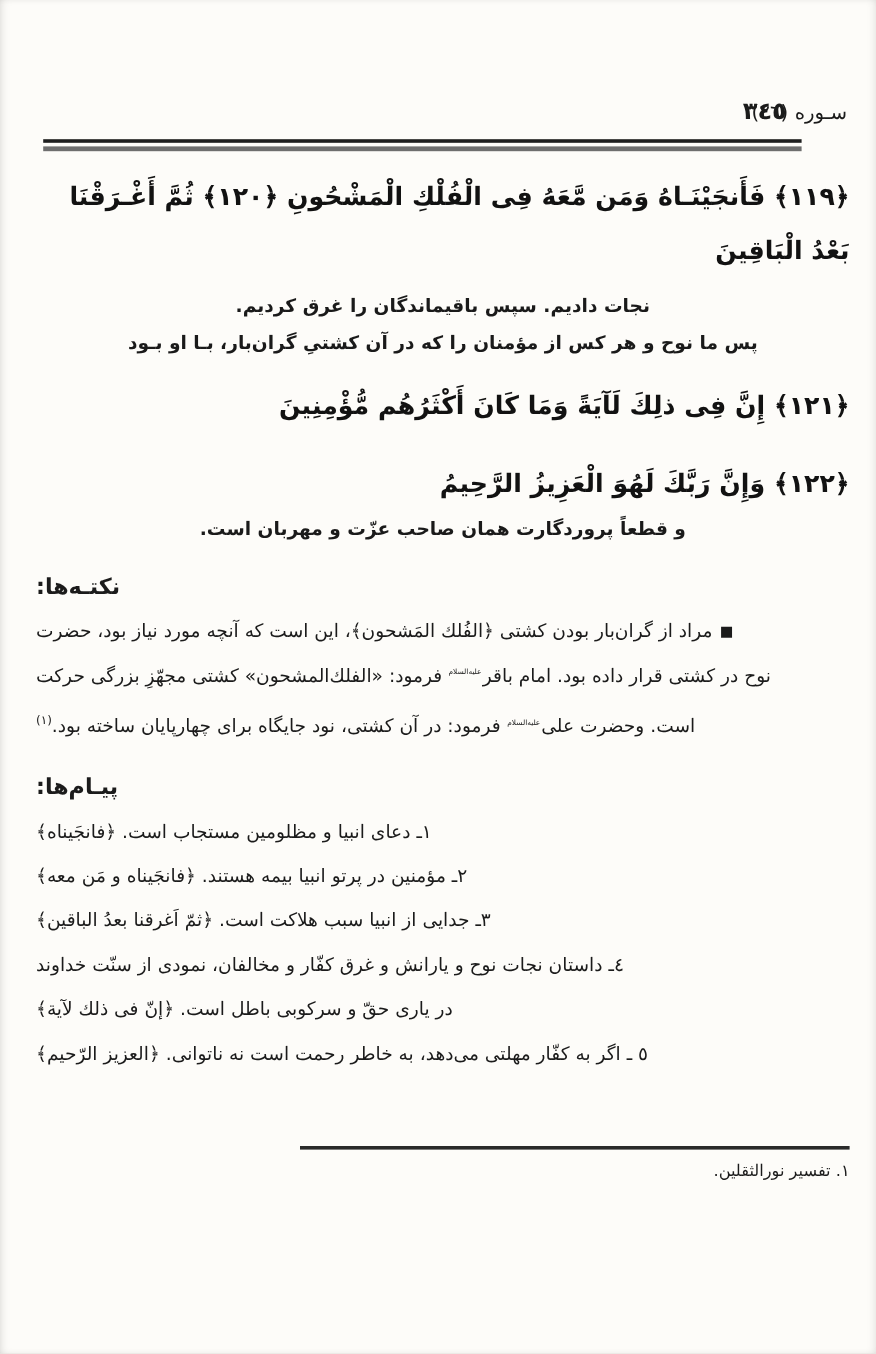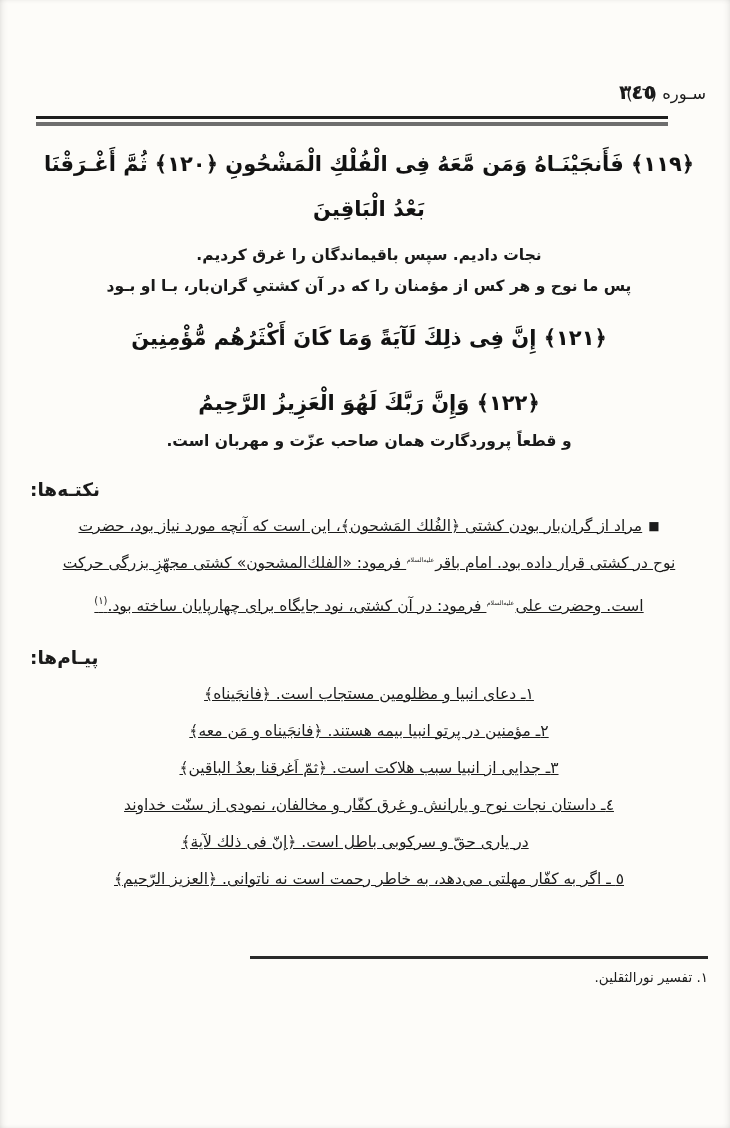--- a/index.html
+++ b/index.html
@@ -54,21 +54,21 @@
   .header-rule {
     margin: 4px 0 0 0;
     margin-right: 40px;   
     margin-left: 6px;
   }
   .header-rule .r1 { height: 3px; background: #1e1e1e; }
   .header-rule .r2 { height: 4px; background: #6e6e6e; margin-top: 3px; }
 
   
   .verse {
-    text-align: center;
+    text-align: right;
     font-weight: bold;
     font-size: 21px;
     line-height: 45px;
     letter-spacing: .3px;
     color: #121212;
   }
   .verse.first { margin-top: 16px; }
   .translation {
     text-align: center;
     font-weight: bold;
@@ -84,23 +84,22 @@
   .section-heading {
     font-weight: bold;
     font-size: 18.5px;
     margin-top: 22px;
     margin-bottom: 8px;
     text-align: left;
   }
   .body-line {
     font-size: 15.5px;
     line-height: 37px;
-    text-align: center;
+    text-align: left;
     white-space: nowrap;
-    text-decoration: underline;
   }
   .body-line .bullet {
     display: inline-block;
     font-size: 12px;
     vertical-align: 1px;
     margin-left: 6px;
   }
   .as-sym {
     display: inline-block;
     font-size: 6.5px;

